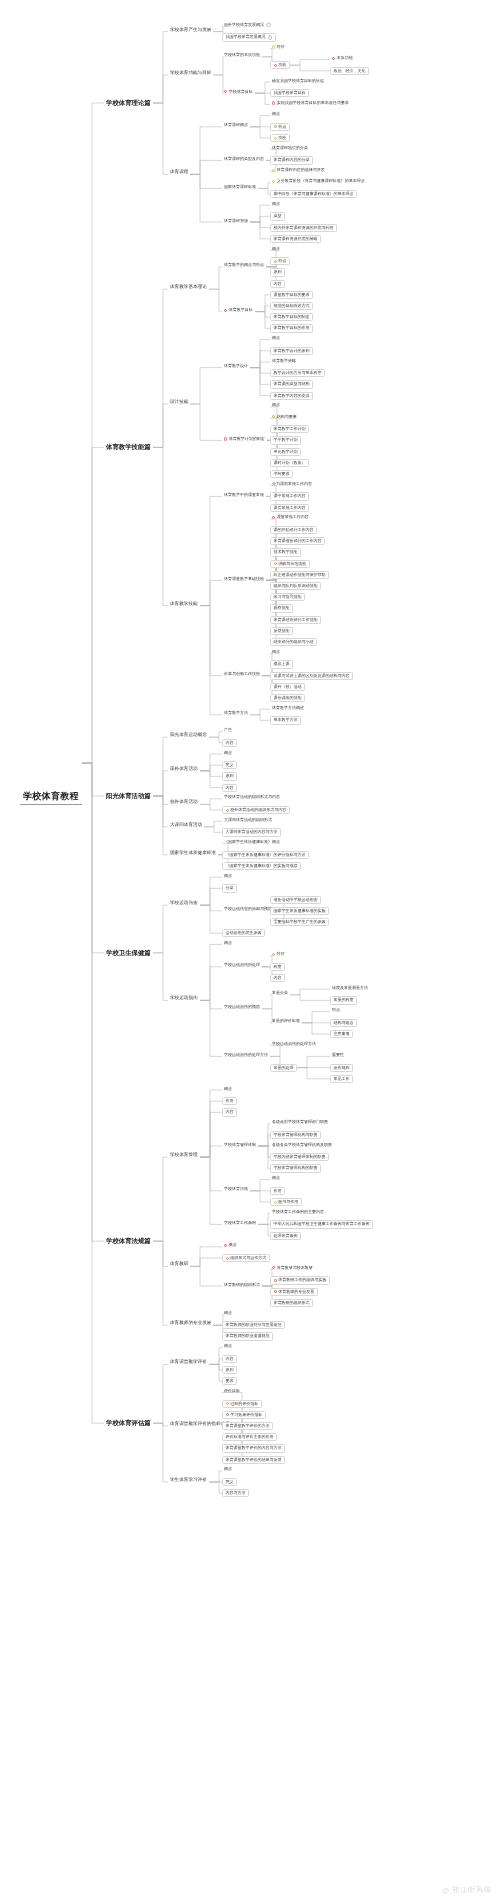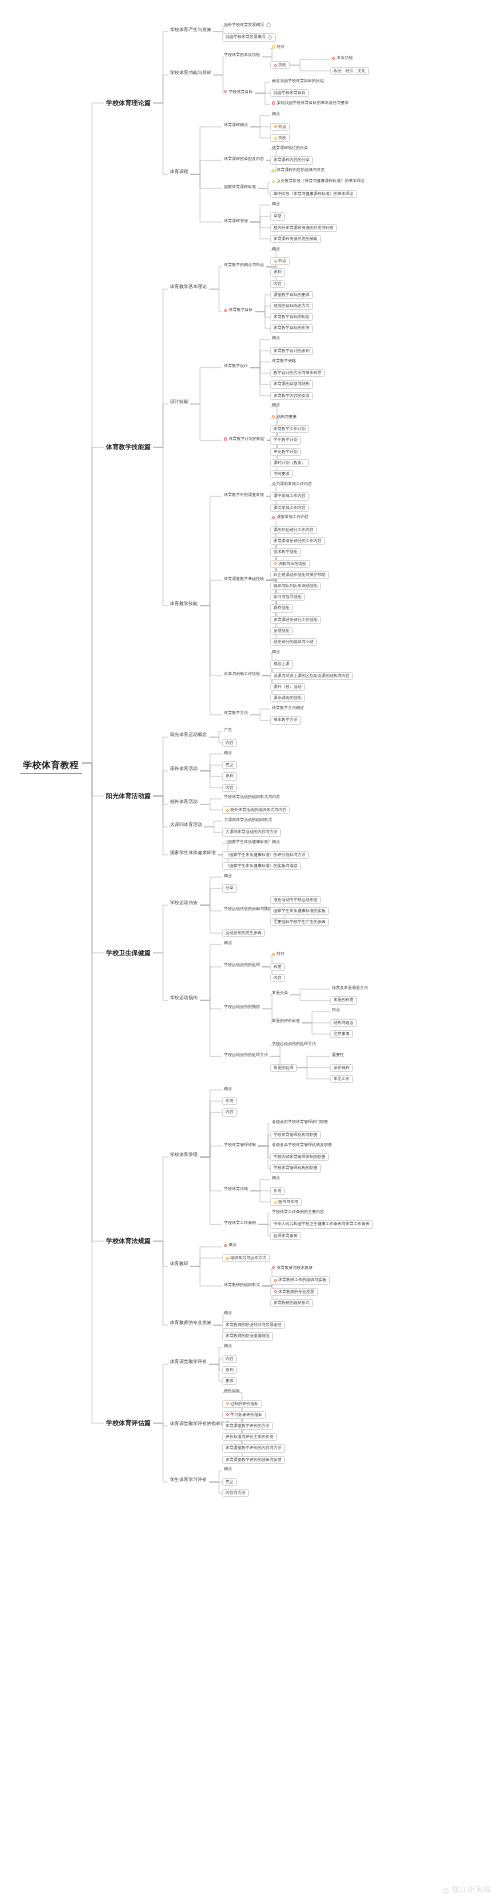--- a/index.html
+++ b/index.html
@@ -293,21 +293,21 @@
       <path d="M232,1426.0000000000032 H242 V1437.2000000000032 H222" fill="none" stroke="#b5b5b5" stroke-width="0.55"></path>
       <path d="M232,1426.0000000000032 H242 V1448.4000000000033 H222" fill="none" stroke="#b5b5b5" stroke-width="0.55"></path>
       <path d="M232,1426.0000000000032 H242 V1459.6000000000033 H222" fill="none" stroke="#b5b5b5" stroke-width="0.55"></path>
       <path d="M153,1423.200000000003 H163 V1482.0000000000034 H168" fill="none" stroke="#b5b5b5" stroke-width="0.55"></path>
       <path d="M209,1482.0000000000034 H219 V1470.8000000000034 H222" fill="none" stroke="#b5b5b5" stroke-width="0.55"></path>
       <path d="M209,1482.0000000000034 H219 V1482.0000000000034 H222" fill="none" stroke="#b5b5b5" stroke-width="0.55"></path>
       <path d="M209,1482.0000000000034 H219 V1493.2000000000035 H222" fill="none" stroke="#b5b5b5" stroke-width="0.55"></path>
     </svg>
   <div id="nodes">
       <div class="node" style="left: 20px; top: 759.1px;">
-        <div class="root node-inner" style="display: flex; align-items: center;">
+        <div class="root node-inner" style="display: flex; align-items: center; margin-top: 31px;">
           <span class="txt">学校体育教程</span>
         </div>
       </div>
       <div class="node" style="left: 104px; top: 99px;">
         <div class="lvl1 node-inner" style="display: flex; align-items: center;">
           <span class="txt">学校体育理论篇</span>
         </div>
       </div>
       <div class="node" style="left: 168px; top: 27.6px;">
         <div class="lvl2 node-inner" style="display: flex; align-items: center;">

